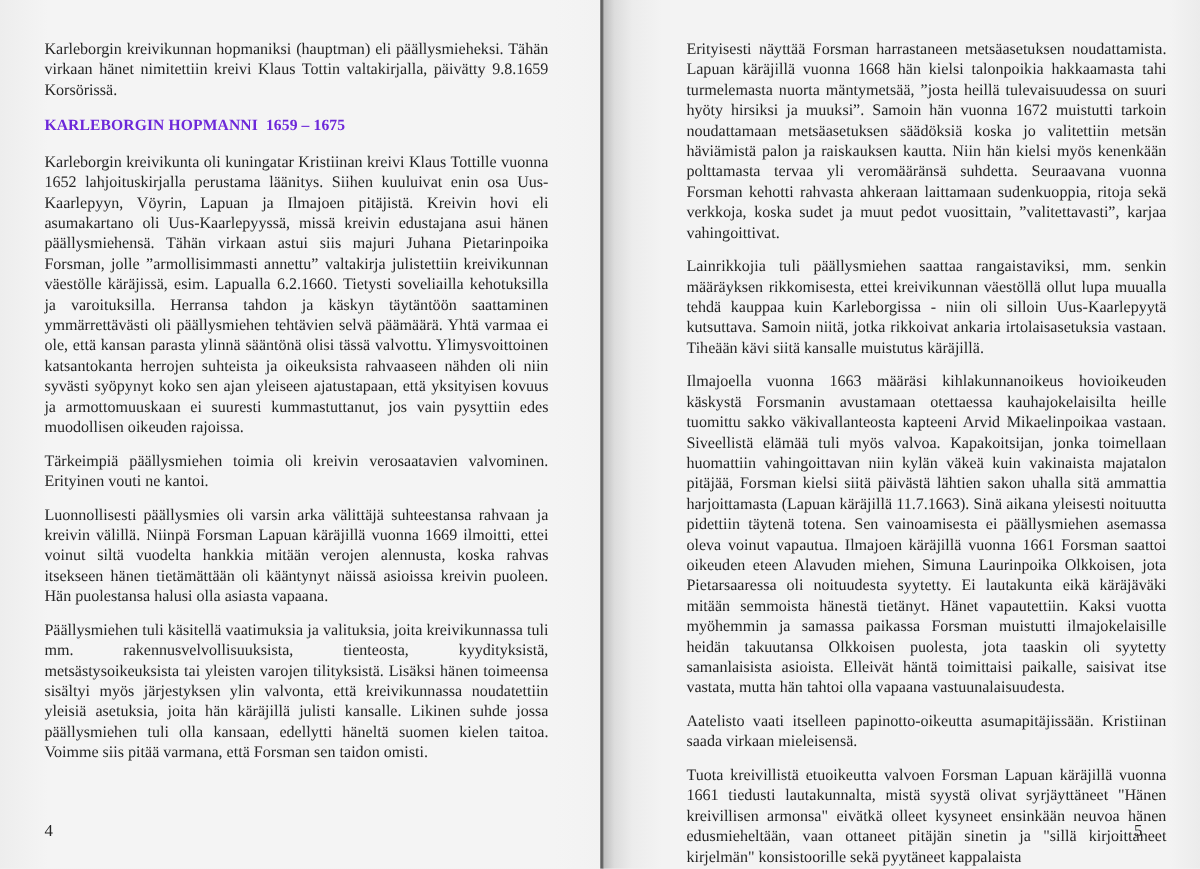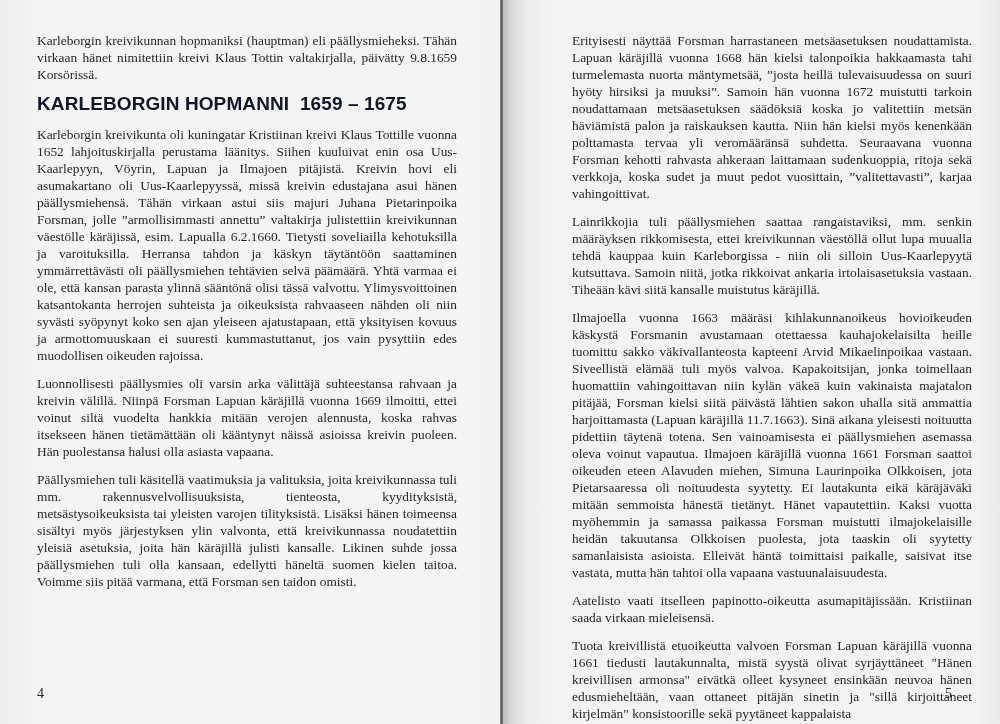--- a/index.html
+++ b/index.html
@@ -27,40 +27,41 @@
   }
   .text-block {
     position: absolute; font-size: 13.4px; line-height: 17px; text-align: justify;
     hyphens: manual;
   }
   .left-text { left: 37px; top: 32px; width: 420px; }
   .right-text { left: 572px; top: 32px; width: 400px; }
   p { margin: 0 0 11px 0; }
   p.tight { margin-bottom: 2px; }
   h2 {
-    font-family: Liberation Sans, sans-serif;
-    font-weight: bold; font-size: 19px; letter-spacing: 0.1px;
-    margin: 12px 0 14px 0; color: #0f172a; white-space: pre;
+    font-family: Liberation Serif, serif;
+    font-weight: bold; font-size: 13px; letter-spacing: 0.1px;
+    margin: 12px 0 14px 0; color: #6d28d9; white-space: pre;
   }
   .page-num { position: absolute; font-size: 14px; }
   .num-left { left: 37px; top: 686px; }
   .num-right { left: 945px; top: 686px; }
 </style>
 </head>
 <body>
 
 <div class="spread">
   <div class="page page-left"></div>
   <div class="page page-right"></div>
   <div class="spine"></div>
 
   <div class="text-block left-text">
     <p>Karleborgin kreivikunnan hopmaniksi (hauptman) eli päällysmieheksi. Tähän virkaan hänet nimitettiin kreivi Klaus Tottin valtakirjalla, päivätty 9.8.1659 Korsörissä.</p>
     <h2>KARLEBORGIN HOPMANNI  1659 – 1675</h2>
     <p>Karleborgin kreivikunta oli kuningatar Kristiinan kreivi Klaus Tottille vuonna 1652 lahjoituskirjalla perustama läänitys. Siihen kuuluivat enin osa Uus-Kaarlepyyn, Vöyrin, Lapuan ja Ilmajoen pitäjistä. Kreivin hovi eli asumakartano oli Uus-Kaarlepyyssä, missä kreivin edustajana asui hänen päällysmiehensä. Tähän virkaan astui siis majuri Juhana Pietarinpoika Forsman, jolle ”armollisimmasti annettu” valtakirja julistettiin kreivikunnan väestölle käräjissä, esim. Lapualla 6.2.1660. Tietysti soveliailla kehotuksilla ja varoituksilla. Herransa tahdon ja käskyn täytäntöön saattaminen ymmärrettävästi oli päällys­miehen tehtävien selvä päämäärä. Yhtä varmaa ei ole, että kansan parasta ylinnä sääntönä olisi tässä valvottu. Ylimysvoittoinen katsan­tokanta herrojen suhteista ja oikeuksista rahvaaseen nähden oli niin syvästi syöpynyt koko sen ajan yleiseen ajatustapaan, että yksityisen kovuus ja armottomuuskaan ei suuresti kummastuttanut, jos vain pysyttiin edes muodollisen oikeuden rajoissa.</p>
+    <p>Tärkeimpiä päällysmiehen toimia oli kreivin verosaatavien valvo­minen. Erityinen vouti ne kantoi.</p>
     <p>Luonnollisesti päällysmies oli varsin arka välittäjä suhteestansa rah­vaan ja kreivin välillä. Niinpä Forsman Lapuan käräjillä vuonna 1669 ilmoitti, ettei voinut siltä vuodelta hankkia mitään verojen alennusta, koska rahvas itsekseen hänen tietämättään oli kääntynyt näissä asioissa kreivin puoleen. Hän puolestansa halusi olla asiasta vapaana.</p>
     <p class="tight">Päällysmiehen tuli käsitellä vaatimuksia ja valituksia, joita kreivi­kunnassa tuli mm. rakennusvelvollisuuksista, tienteosta, kyydityksistä, metsästysoikeuksista tai yleisten varojen tilityksistä. Lisäksi hänen toimeensa sisältyi myös järjestyksen ylin valvonta, että kreivikunnassa noudatettiin yleisiä asetuksia, joita hän käräjillä julisti kansalle. Likinen suhde jossa päällysmiehen tuli olla kansaan, edellytti häneltä suomen kielen taitoa. Voimme siis pitää varmana, että Forsman sen taidon omisti.</p>
   </div>
   <div class="page-num num-left">4</div>
 
   <div class="text-block right-text">
     <p>Erityisesti näyttää Forsman harrastaneen metsäasetuksen noudatta­mista. Lapuan käräjillä vuonna 1668 hän kielsi talonpoikia hakkaa­masta tahi turmelemasta nuorta mäntymetsää, ”josta heillä tulevaisuu­dessa on suuri hyöty hirsiksi ja muuksi”. Samoin hän vuonna 1672 muistutti tarkoin noudattamaan metsäasetuksen säädöksiä koska jo valitettiin metsän häviämistä palon ja raiskauksen kautta. Niin hän kielsi myös kenenkään polttamasta tervaa yli veromääränsä suhdetta. Seuraavana vuonna Forsman kehotti rahvasta ahkeraan laittamaan sudenkuoppia, ritoja sekä verkkoja, koska sudet ja muut pedot vuosit­tain, ”valitettavasti”, karjaa vahingoittivat.</p>
     <p>Lainrikkojia tuli päällysmiehen saattaa rangaistaviksi, mm. senkin määräyksen rikkomisesta, ettei kreivikunnan väestöllä ollut lupa muualla tehdä kauppaa kuin Karleborgissa - niin oli silloin Uus-Kaarlepyytä kutsuttava. Samoin niitä, jotka rikkoivat ankaria irtolais­asetuksia vastaan. Tiheään kävi siitä kansalle muistutus käräjillä.</p>
     <p>Ilmajoella vuonna 1663 määräsi kihlakunnanoikeus hovioikeuden käskystä Forsmanin avustamaan otettaessa kauhajokelaisilta heille tuomittu sakko väkivallanteosta kapteeni Arvid Mikaelinpoikaa vas­taan. Siveellistä elämää tuli myös valvoa. Kapakoitsijan, jonka toimel­laan huomattiin vahingoittavan niin kylän väkeä kuin vakinaista maja­talon pitäjää, Forsman kielsi siitä päivästä lähtien sakon uhalla sitä ammattia harjoittamasta (Lapuan käräjillä 11.7.1663). Sinä aikana yleisesti noituutta pidettiin täytenä totena. Sen vainoamisesta ei pääl­lysmiehen asemassa oleva voinut vapautua. Ilmajoen käräjillä vuonna 1661 Forsman saattoi oikeuden eteen Alavuden miehen, Simuna Laurinpoika Olkkoisen, jota Pietarsaaressa oli noituudesta syytetty. Ei lautakunta eikä käräjäväki mitään semmoista hänestä tietänyt. Hänet vapautettiin. Kaksi vuotta myöhemmin ja samassa paikassa Forsman muistutti ilmajokelaisille heidän takuutansa Olkkoisen puolesta, jota taaskin oli syytetty samanlaisista asioista. Elleivät häntä toimittaisi paikalle, saisivat itse vastata, mutta hän tahtoi olla vapaana vastuun­alaisuudesta.</p>
     <p>Aatelisto vaati itselleen papinotto-oikeutta asumapitäjissään. Kristiinan saada virkaan mieleisensä.</p>

